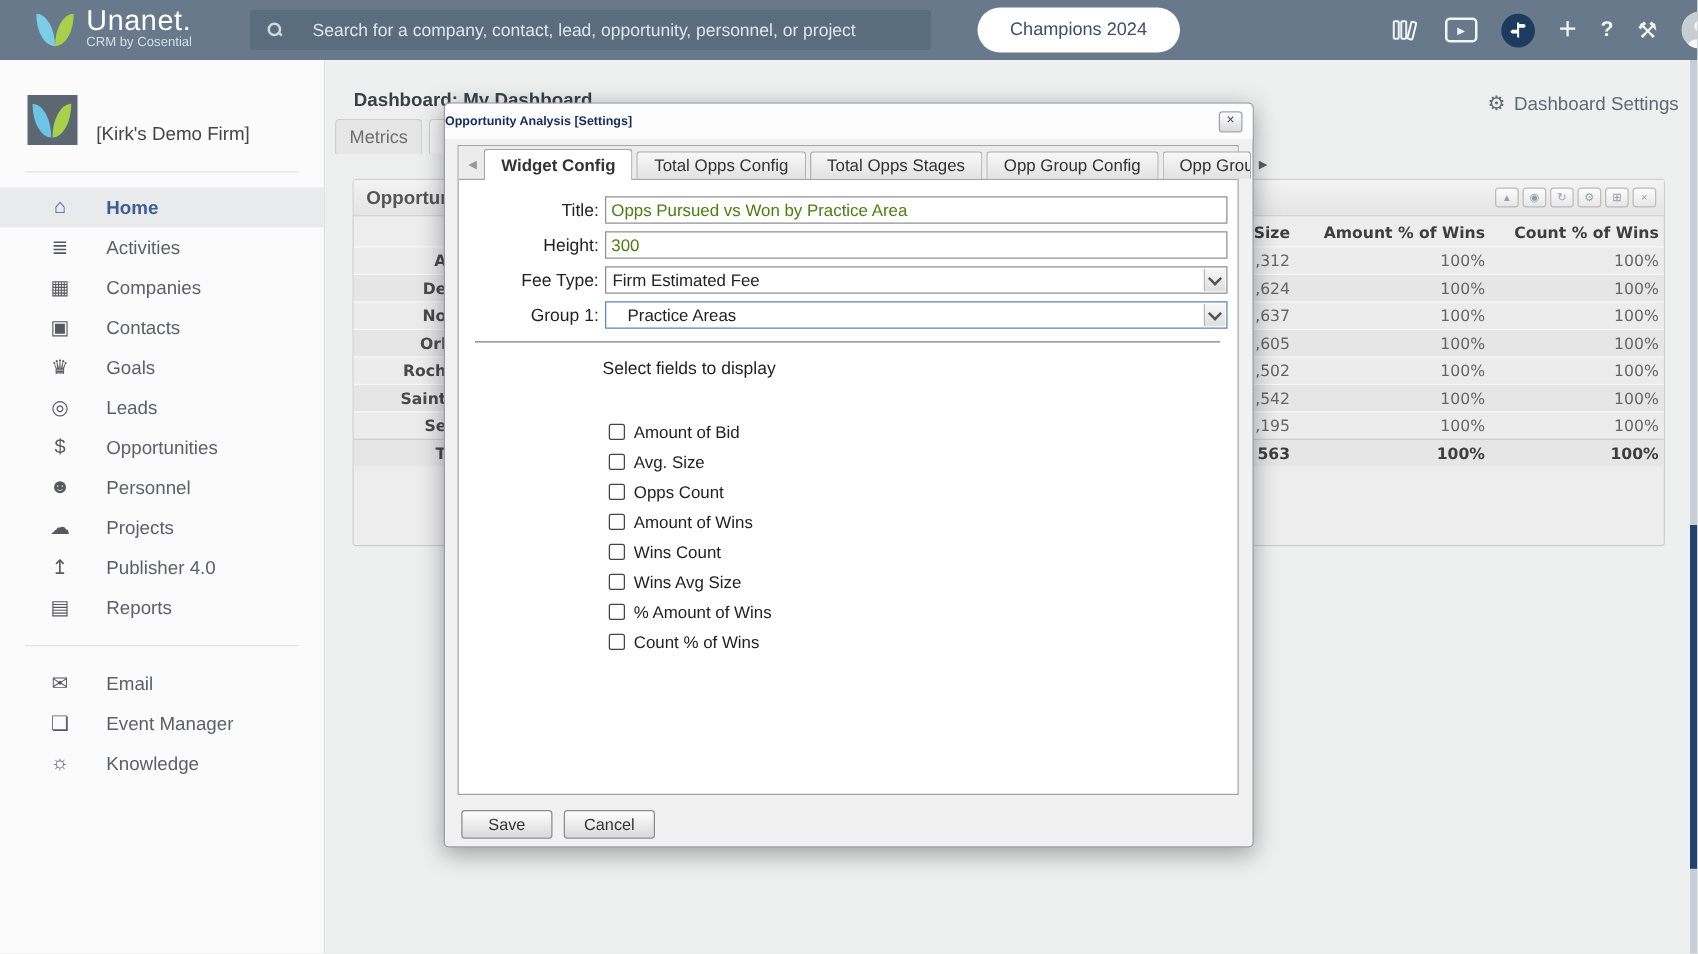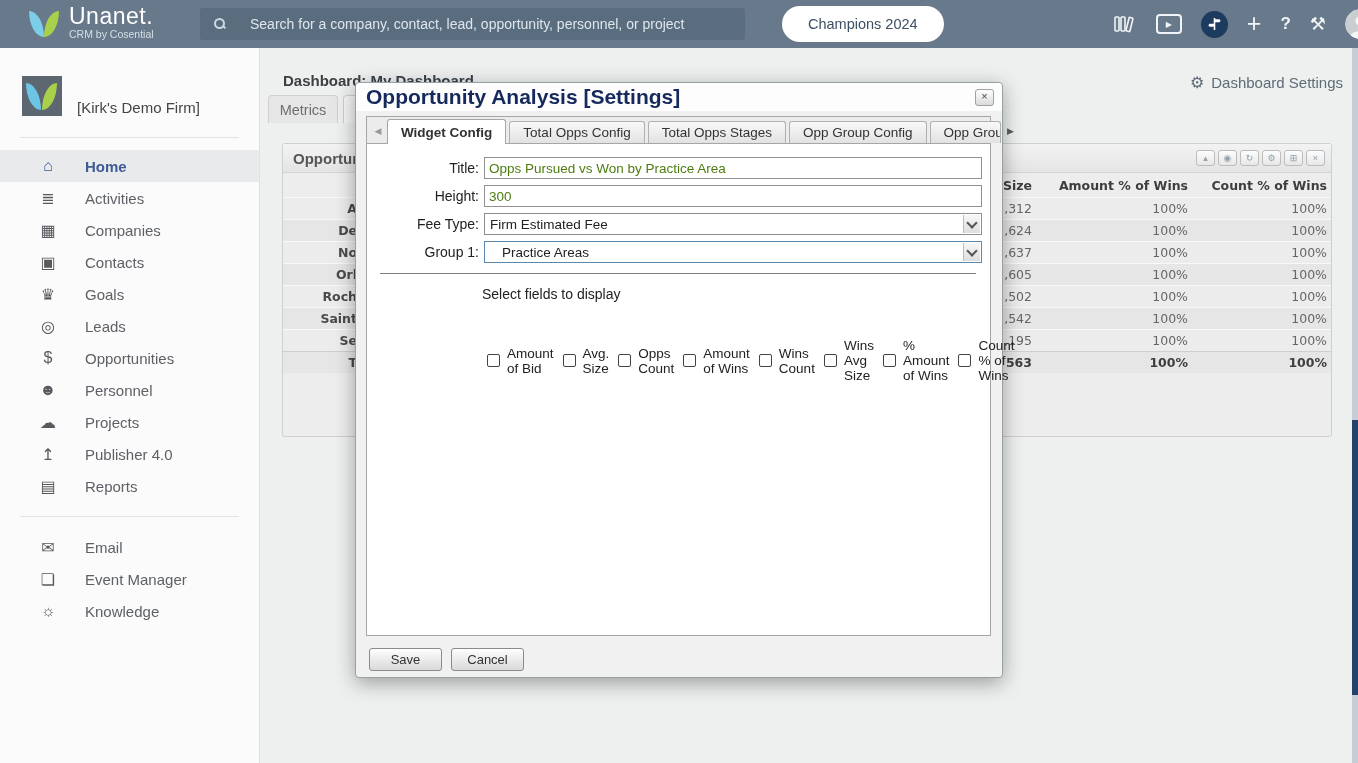--- a/index.html
+++ b/index.html
@@ -66,41 +66,41 @@
   .trow.total{font-weight:bold;color:#3e3e3e;border-top:1px solid #cfcfcf;background:#e6e6e6;}
   .c{text-align:right;padding-right:4px;overflow:hidden;white-space:nowrap;}
   .c.lab{padding-right:2px;font-weight:bold;color:#4a4a4a;}
   .thead .c{padding-right:4px;}
   .vscroll{position:absolute;right:0;top:0;width:6px;bottom:0;background:#c4ced4;}
   .vthumb{position:absolute;right:0;top:372px;width:6px;height:275px;background:#24426b;cursor:pointer;}
 
   
   .modal{position:absolute;left:355px;top:82px;width:646px;height:594px;background:#f1f1f1;border:1px solid #98a0a6;border-radius:4px;box-shadow:0 5px 20px rgba(0,0,0,.35);box-sizing:content-box;}
   .mtitlebar{height:28px;background:#fdfdfd;border-radius:4px 4px 0 0;display:flex;align-items:center;}
-  .mtitle{margin-left:10px;font-size:21px;font-weight:bold;color:#16295c;}
+  .mtitle{font-size:10px;font-weight:bold;color:#16295c;}
   .mclose{margin-left:auto;margin-right:8px;width:17px;height:15px;border:1px solid #9ba3a9;border-radius:3px;background:linear-gradient(#fff,#dadada);color:#444;font-size:11px;line-height:13px;text-align:center;cursor:pointer;}
   .mpanel{position:absolute;left:10px;top:33px;width:625px;height:520px;background:#fff;border:1px solid #a6a6a6;box-sizing:border-box;}
   .mtabs{height:27px;background:#ececec;border-bottom:1px solid #a6a6a6;display:flex;align-items:flex-end;padding:0 2px;box-sizing:border-box;}
   .tabarrow{width:14px;height:20px;margin:0 2px 2px 2px;display:flex;align-items:center;justify-content:center;font-size:9px;color:#999;cursor:pointer;flex:none;}
   .tabarrow.right{margin-left:auto;color:#555;}
   .mtab{height:21px;padding:0 13px;margin-right:3px;border:1px solid #b0b0b0;border-bottom:none;border-radius:3px 3px 0 0;background:linear-gradient(#f8f8f8,#e2e2e2);font-size:13.5px;color:#333;display:flex;align-items:center;white-space:nowrap;cursor:pointer;flex:none;}
   .mtab.active{background:#fff;font-weight:bold;height:24px;margin-bottom:-1px;border-color:#a6a6a6;}
   .mtab.cut{max-width:56px;overflow:hidden;padding-right:0;}
   .mform{padding-top:13px;}
   .frow{display:flex;align-items:center;margin-bottom:6px;}
   .flabel{width:112px;text-align:right;margin-right:5px;font-size:14px;color:#222;flex:none;}
   .txt{width:488px;height:18px;border:1px solid #919191;font-size:13.5px;padding:1px 4px;color:#4d7c0f;font-family:"Liberation Sans",sans-serif;background:#fff;}
   .sel{width:498px;height:22px;border:1px solid #8e8e8e;background:#fff;display:flex;align-items:center;font-size:13.5px;color:#222;position:relative;box-sizing:border-box;cursor:pointer;}
   .sel .val{padding-left:5px;}
   .sel .chev{position:absolute;right:1px;top:1px;bottom:1px;width:16px;background:linear-gradient(#f7f7f7,#dedede);border-left:1px solid #bbb;display:flex;align-items:center;justify-content:center;}
   .sel .chev i{display:block;width:6px;height:6px;border-right:2px solid #555;border-bottom:2px solid #555;transform:rotate(45deg);margin-top:-3px;}
   .sel.focus{border-color:#5b87b0;padding-left:12px;}
   .fdivider{height:1px;background:#7e7e7e;margin:10px 14px 12px 13px;}
   .fsection{margin-left:115px;font-size:14px;color:#222;margin-bottom:8px;}
-  .cbcol{margin-left:120px;display:flex;flex-direction:row;gap:9px;margin-top:36px;}
+  .cbcol{margin-left:120px;display:flex;flex-direction:column;gap:9px;margin-top:36px;}
   .cbrow{display:flex;align-items:center;gap:7px;font-size:13.5px;color:#222;cursor:pointer;}
   .cbrow input{appearance:none;-webkit-appearance:none;width:13px;height:13px;margin:0;border:1px solid #444;border-radius:2px;background:#fff;flex:none;cursor:pointer;}
   .mbtns{position:absolute;left:13px;top:565px;display:flex;gap:9px;}
   .btn{width:71px;height:21px;border:1px solid #8b8b8b;border-radius:3px;background:linear-gradient(#fefefe,#d9d9d9);font-size:13px;color:#333;display:flex;align-items:center;justify-content:center;cursor:pointer;font-family:"Liberation Sans",sans-serif;}
 </style>
 </head>
 <body>
 
 <div class="screen">
 

